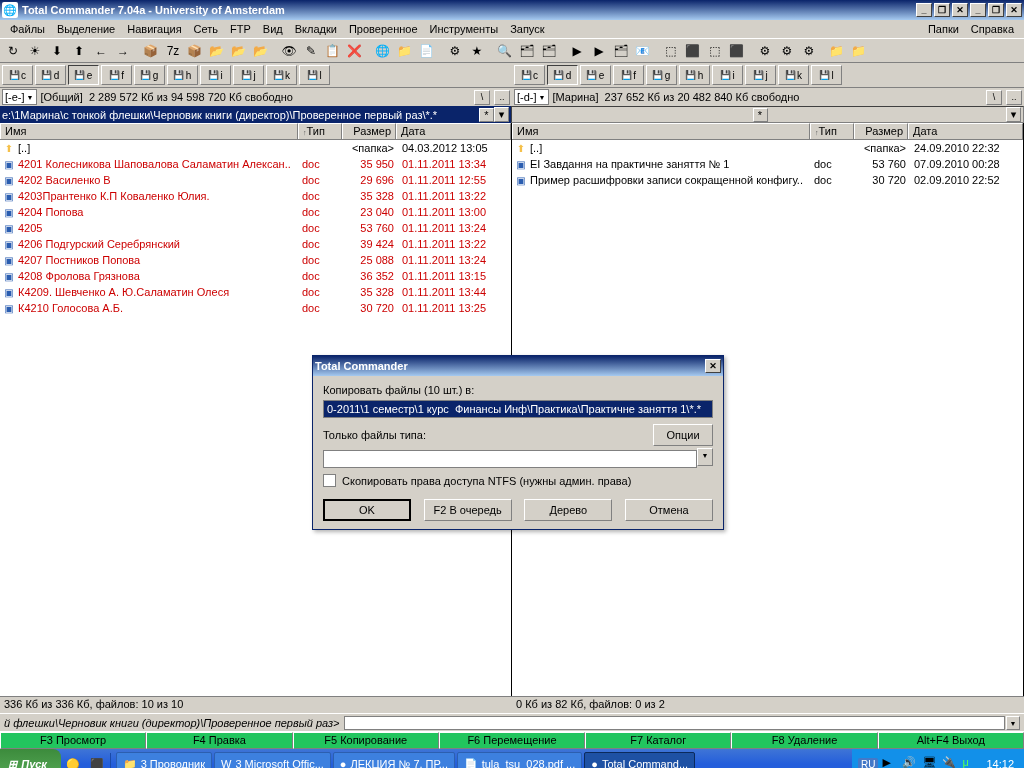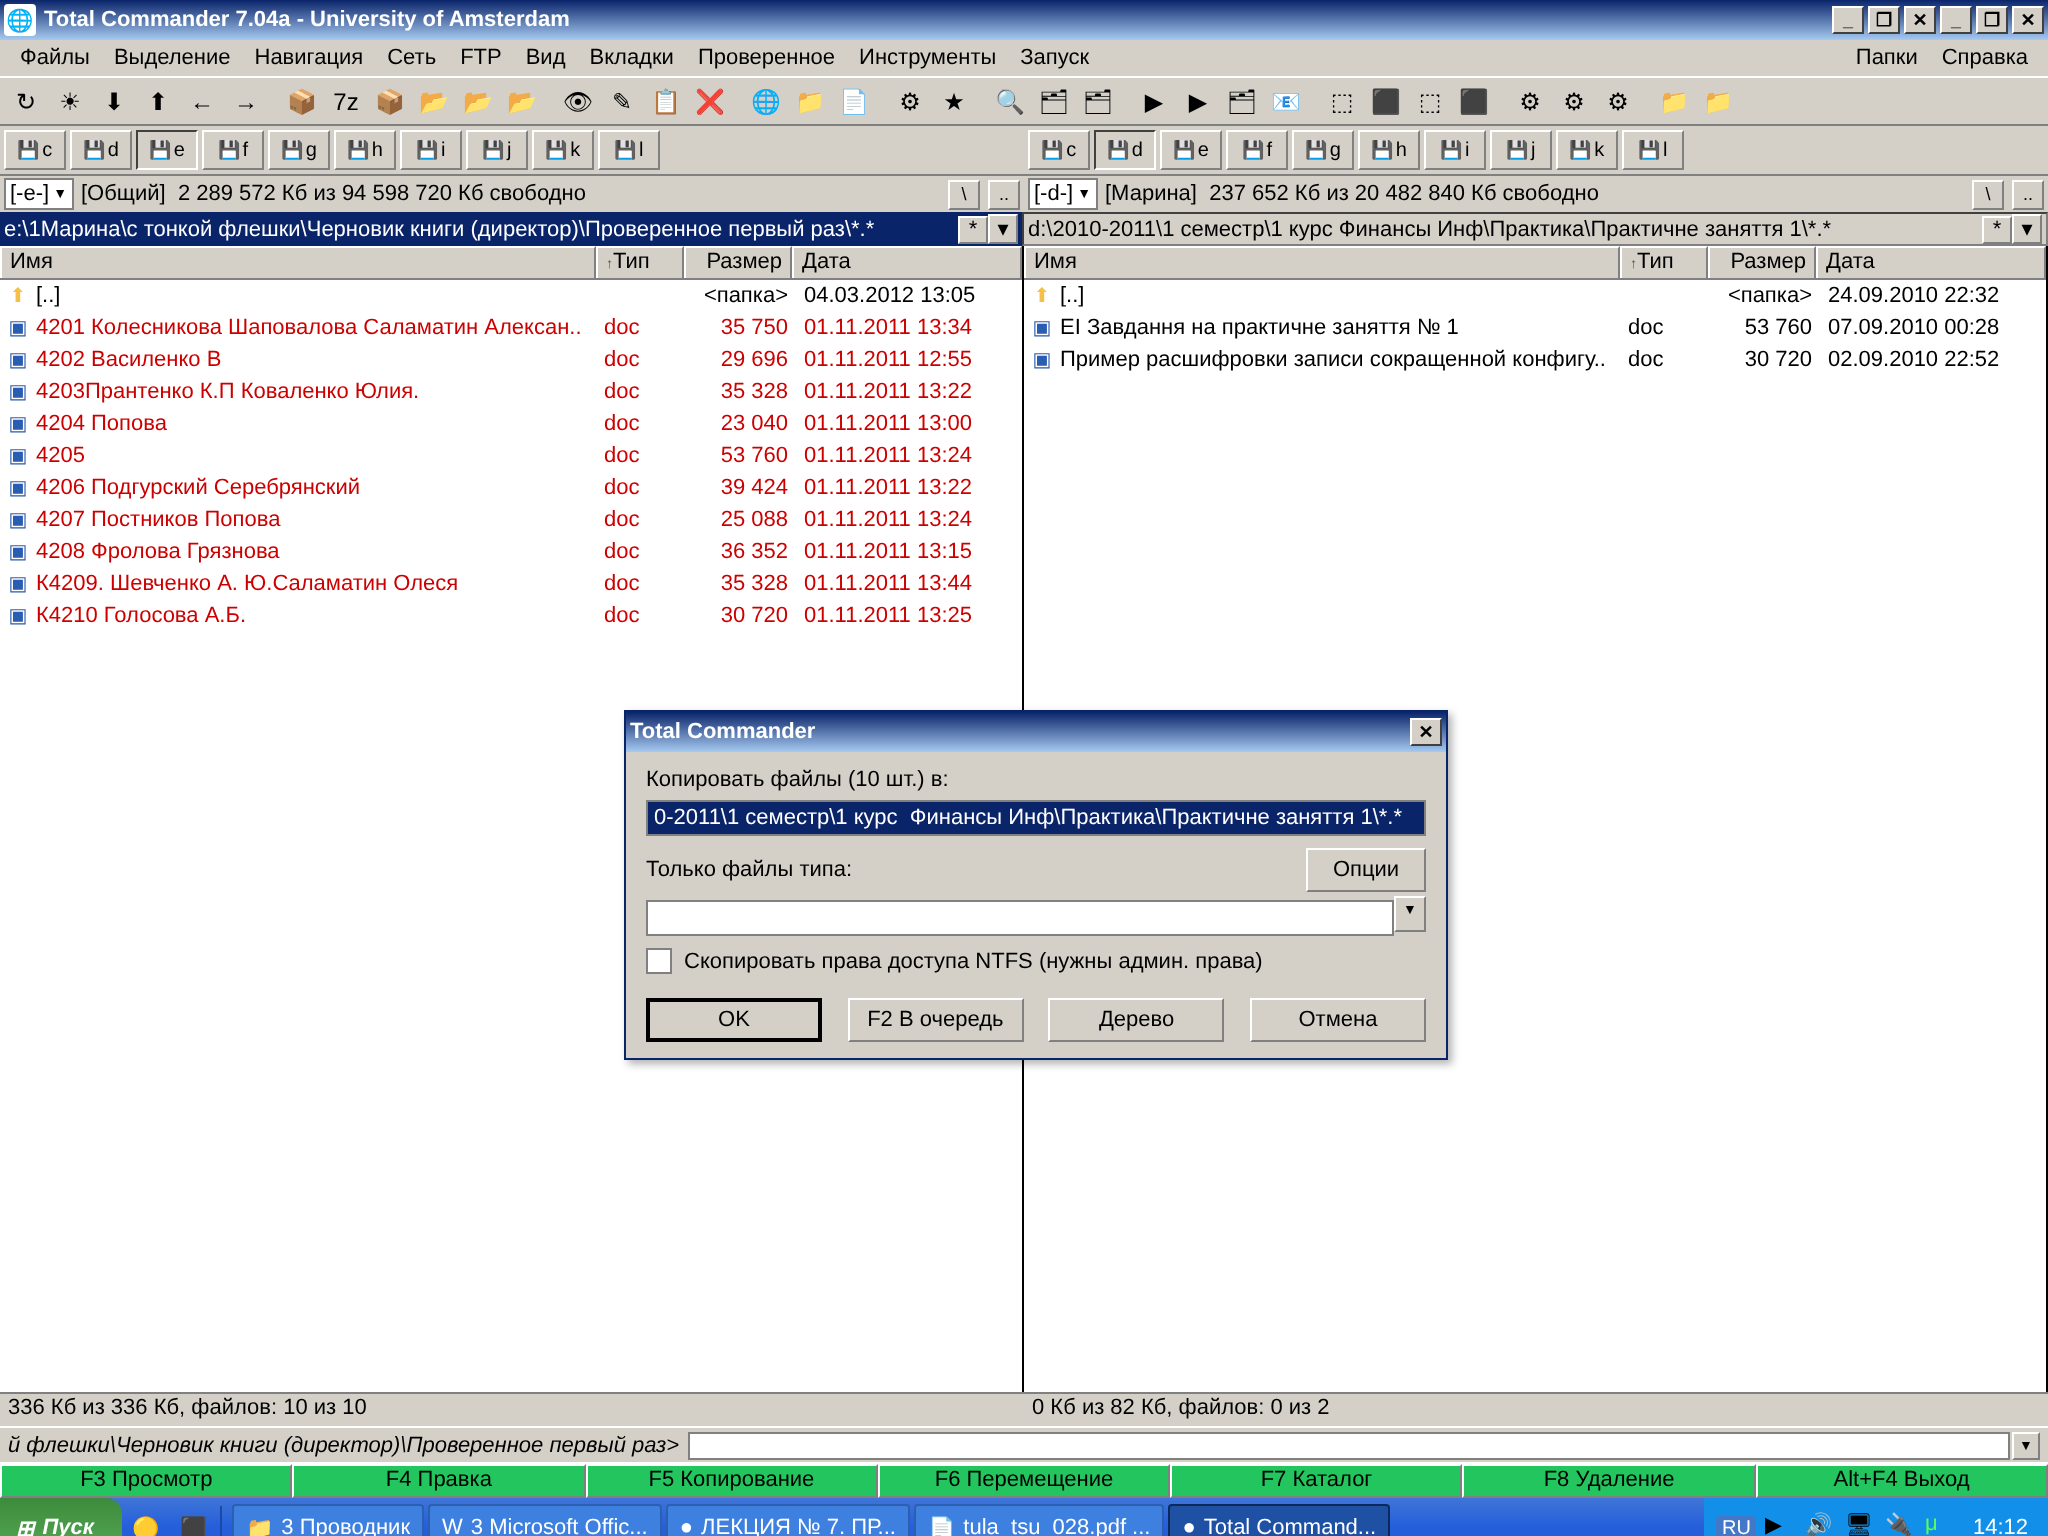--- a/index.html
+++ b/index.html
@@ -194,21 +194,20 @@
   </div>
 </div>
 
 <div style="display:flex">
   <div class="path-bar" style="flex:1">
     <span style="flex:1;overflow:hidden">e:\1Марина\с тонкой флешки\Черновик книги (директор)\Проверенное первый раз\*.*</span>
     <div class="star">*</div>
     <div class="star">▾</div>
   </div>
   <div class="path-bar inactive" style="flex:1">
-    <span style="flex:1;overflow:hidden">d:\2010-2011\1 семестр\1 курс  Финансы Инф\Практика\Практичне заняття 1\*.*</span>
     <div class="star">*</div>
     <div class="star">▾</div>
   </div>
 </div>
 
 <div class="panels">
   <div class="panel">
     <div class="list-header">
       <div class="col-h" style="width:298px"><span>Имя</span></div>
       <div class="col-h" style="width:44px"><span class="arrow">↑</span><span>Тип</span></div>
@@ -220,21 +219,21 @@
           <span class="ico folder-ico">⬆</span>
           <span class="cell-name" style="width:282px">[..]</span>
           <span class="cell-ext" style="width:44px"></span>
           <span class="cell-size" style="width:54px">&lt;папка&gt;</span>
           <span class="cell-date" style="flex:1">04.03.2012 13:05</span>
         </div>
         <div class="row red">
           <span class="ico doc-ico">▣</span>
           <span class="cell-name" style="width:282px">4201 Колесникова Шаповалова Саламатин Алексан..</span>
           <span class="cell-ext" style="width:44px">doc</span>
-          <span class="cell-size" style="width:54px">35 750</span>
+          <span class="cell-size" style="width:54px">35 950</span>
           <span class="cell-date" style="flex:1">01.11.2011 13:34</span>
         </div>
         <div class="row red">
           <span class="ico doc-ico">▣</span>
           <span class="cell-name" style="width:282px">4202  Василенко В</span>
           <span class="cell-ext" style="width:44px">doc</span>
           <span class="cell-size" style="width:54px">29 696</span>
           <span class="cell-date" style="flex:1">01.11.2011 12:55</span>
         </div>
         <div class="row red">

